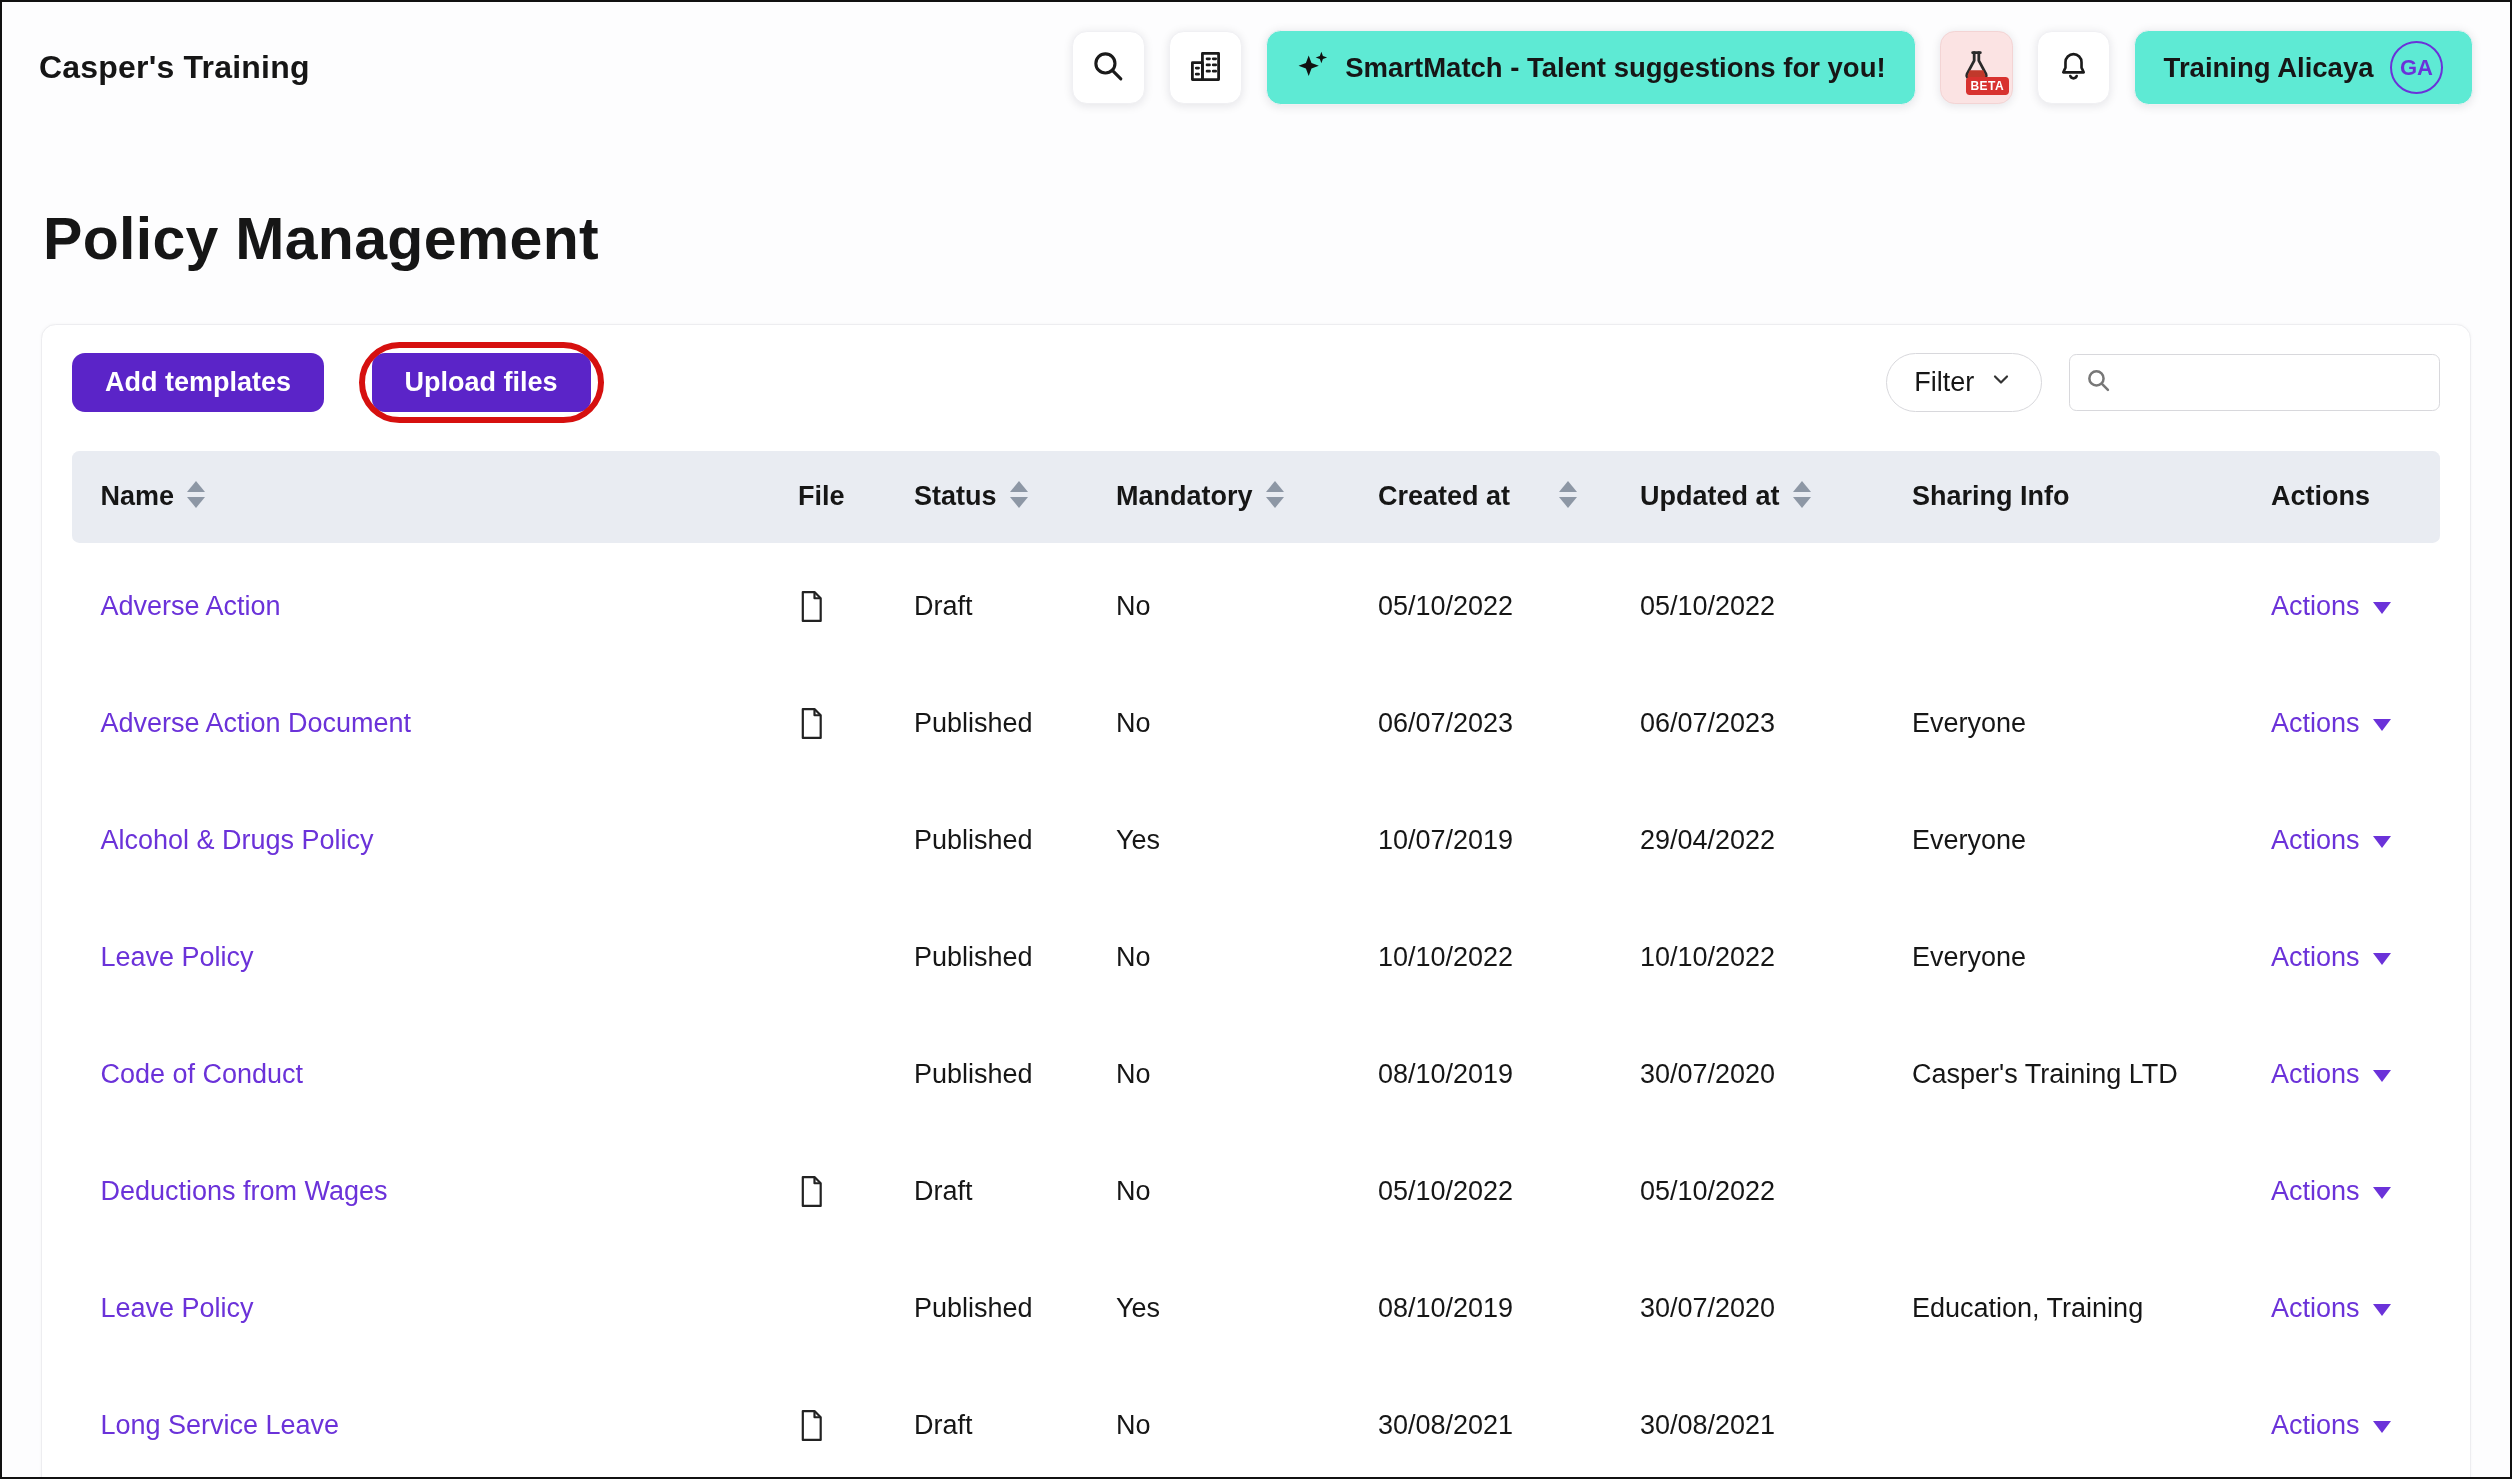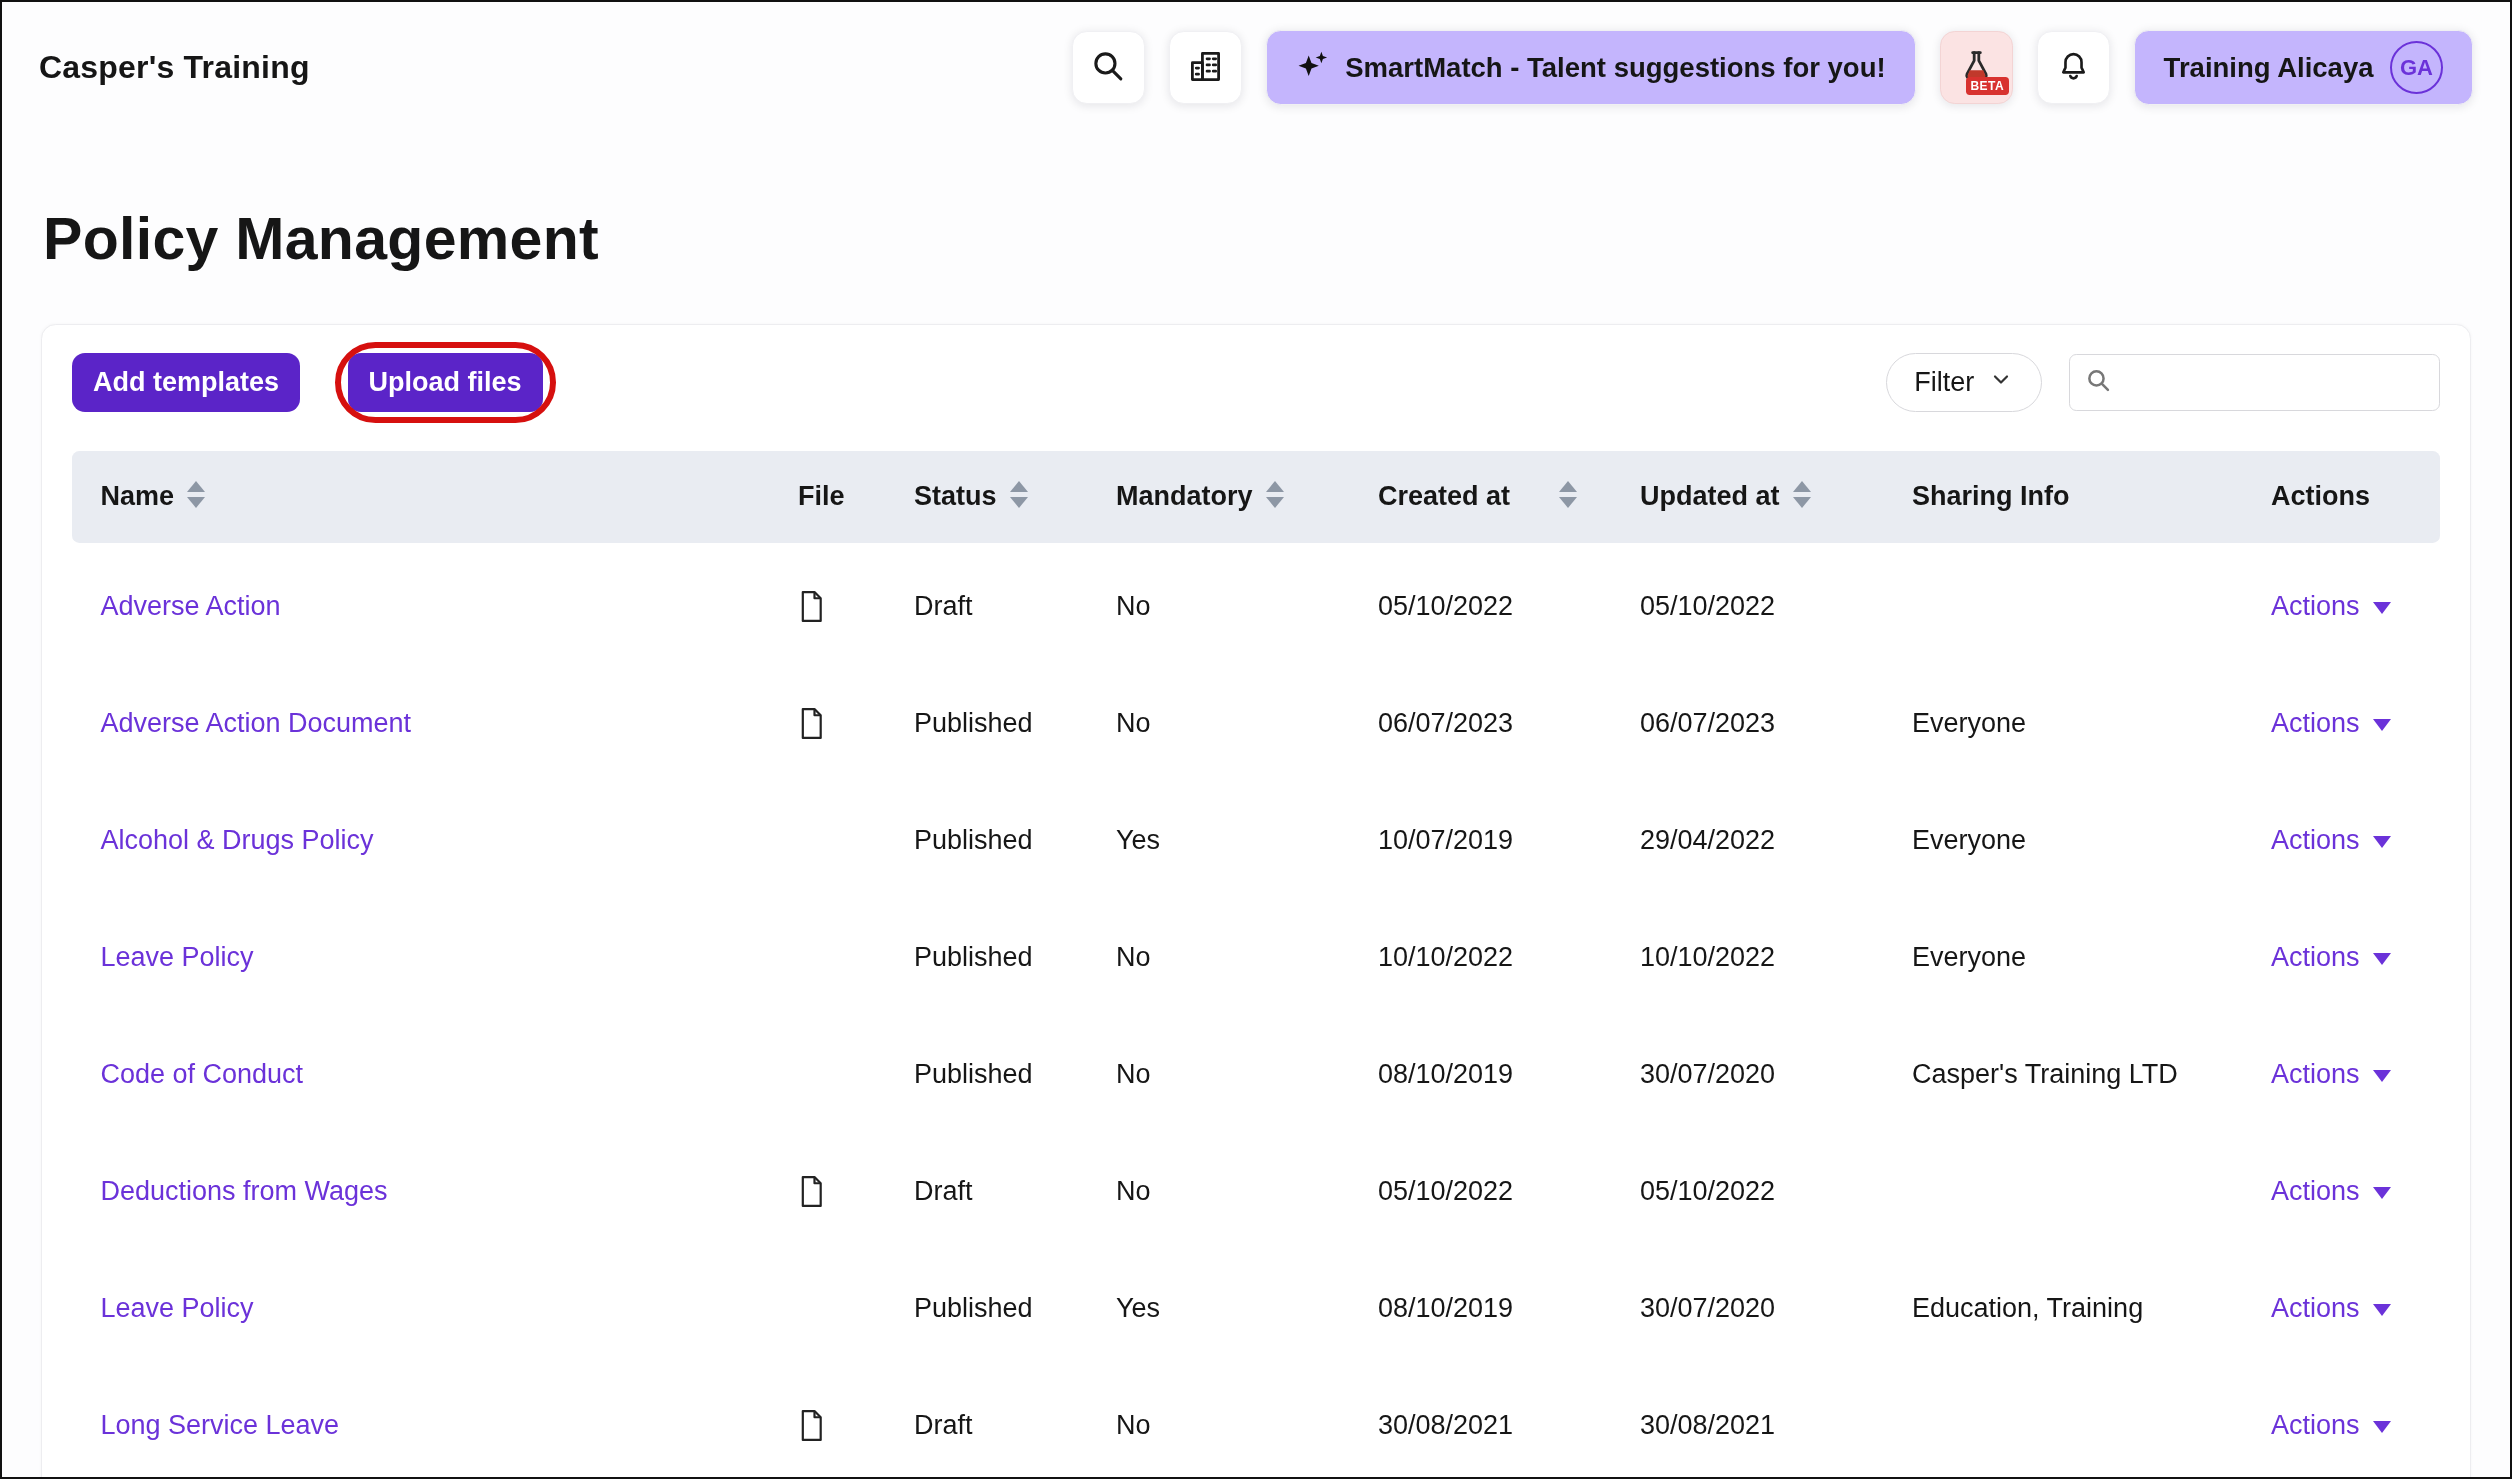--- a/index.html
+++ b/index.html
@@ -15,38 +15,38 @@
   body{margin:0;font-family:"Liberation Sans","DejaVu Sans",sans-serif;color:var(--text);background:#fff;}
   .viewport{width:2512px;height:1479px;border:2.8px solid #111;overflow:hidden;background:#fdfdfe;position:relative;}
 
   
   .topbar{height:131px;display:flex;align-items:center;justify-content:space-between;padding:0 37px;}
   .app-title{font-size:32px;font-weight:700;letter-spacing:0.2px;}
   .topbar-right{display:flex;align-items:center;gap:24px;}
   .icon-btn{width:73px;height:73px;border-radius:14.7px;background:#fff;border:0.9px solid #f0f0f3;
     box-shadow:0 1.8px 9.2px rgba(20,20,40,.10);display:flex;align-items:center;justify-content:center;
     cursor:pointer;position:relative;padding:0;}
-  .pill-btn{height:75px;border-radius:14.7px;background:#c4b5fd;border:0.9px solid #f0f0f3;
+  .pill-btn{height:75px;border-radius:14.7px;background:#5eead4;border:0.9px solid #f0f0f3;
     box-shadow:0 1.8px 9.2px rgba(20,20,40,.10);display:flex;align-items:center;gap:16.5px;padding:0 29px;
     font-size:27.5px;font-weight:700;font-family:inherit;color:var(--text);cursor:pointer;}
   .avatar{width:53px;height:53px;border-radius:50%;border:2.8px solid var(--link);color:var(--link);
     display:flex;align-items:center;justify-content:center;font-size:22px;font-weight:600;}
   .beta-btn{background:var(--beta-pink);border-color:#f3d4d4;}
   .beta-badge{position:absolute;right:2.8px;bottom:8.3px;background:var(--beta-red);color:#fff;font-size:12px;
     font-weight:700;padding:1.8px 4.6px;border-radius:3.7px;letter-spacing:0.5px;}
 
   
   .page-title{font-size:59px;font-weight:800;margin:72px 0 51px 41px;letter-spacing:0.3px;}
   .card{margin:0 39px;background:#fff;border:0.9px solid #ededf0;border-radius:14.7px;
     padding:27.5px 30px 37px;box-shadow:0 0.9px 3.7px rgba(0,0,0,.04);}
 
   
   .toolbar{display:flex;justify-content:space-between;align-items:center;margin-bottom:39px;}
   .toolbar-left{display:flex;align-items:center;gap:27.5px;}
-  .btn-primary{height:59px;padding:0 21px;background:var(--accent);color:#fff;font-size:27px;font-weight:600;
+  .btn-primary{height:59px;padding:0 33px;background:var(--accent);color:#fff;font-size:27px;font-weight:600;
     border:none;border-radius:13px;font-family:inherit;cursor:pointer;}
   .highlight-wrap{position:relative;display:inline-flex;margin-left:20px;}
   .highlight-wrap::after{content:"";position:absolute;top:-11px;bottom:-11px;left:-13px;right:-13px;
     border:6.4px solid var(--red);border-radius:44px;pointer-events:none;}
   .toolbar-right{display:flex;align-items:center;gap:27.5px;}
   .filter-btn{height:59px;padding:0 27.5px;display:flex;align-items:center;gap:14.7px;background:#fff;
     border:1.8px solid #d8d8dc;border-radius:37px;font-size:27px;font-family:inherit;color:var(--text);cursor:pointer;}
   .search-box{width:371px;height:57px;background:#fff;border:1.8px solid #d8d8dc;border-radius:7.3px;
     display:flex;align-items:center;padding:0 14.7px;gap:11px;}
   .search-box input{border:none;outline:none;flex:1;min-width:0;font-size:26px;font-family:inherit;background:transparent;}

